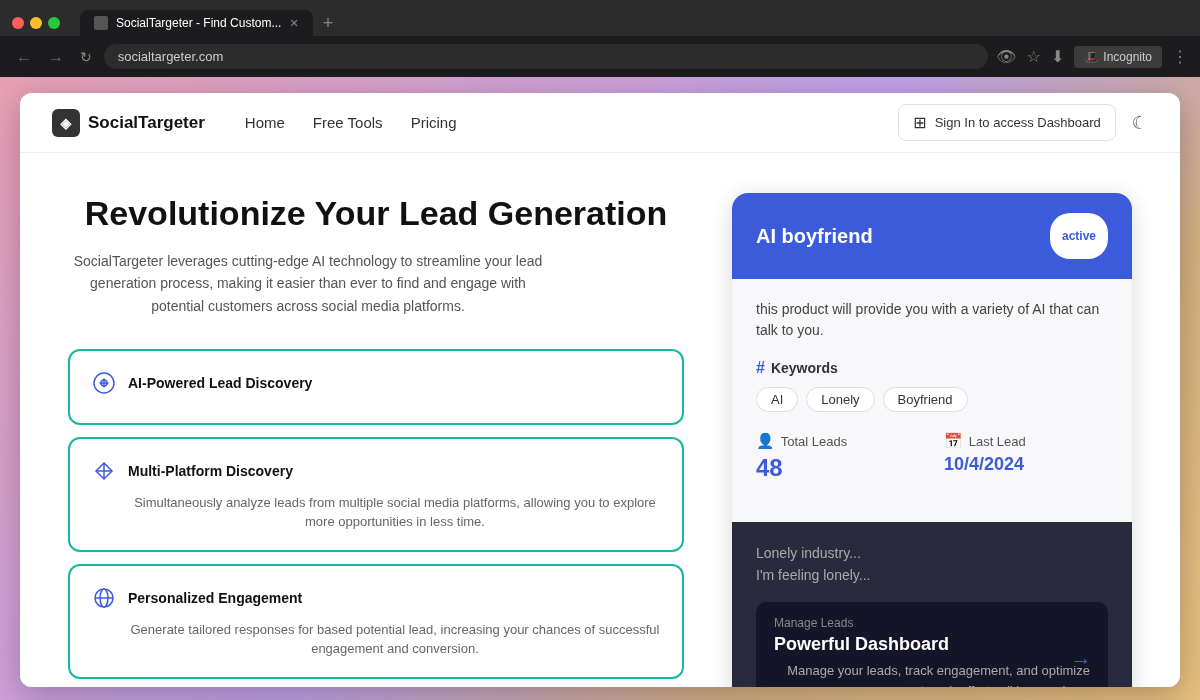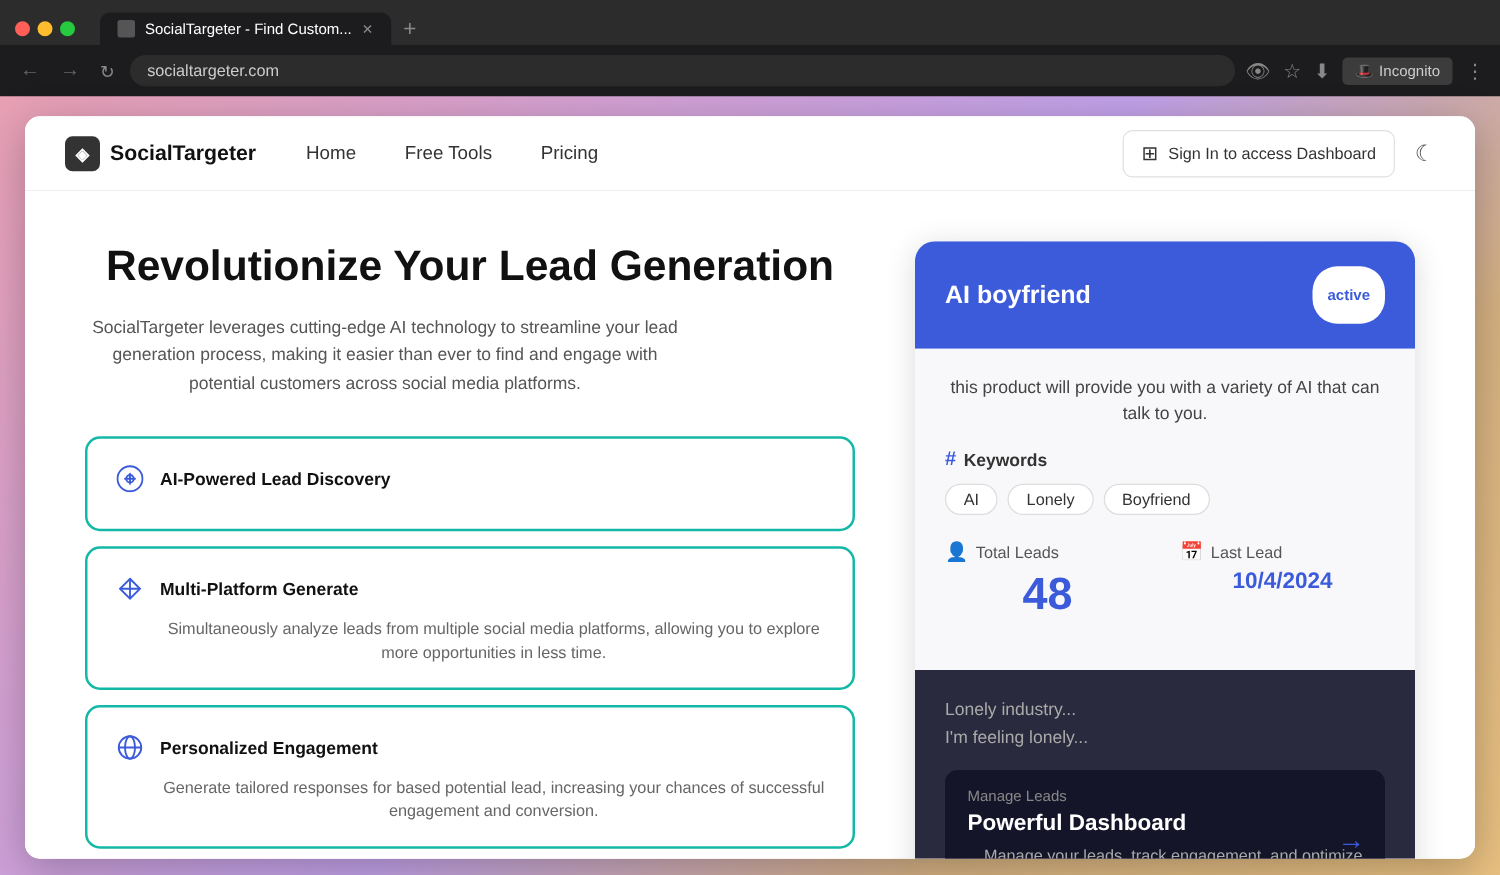--- a/index.html
+++ b/index.html
@@ -114,21 +114,21 @@
       margin-right: 40px;
     }
     .logo-icon {
       width: 28px; height: 28px;
       background: #333;
       border-radius: 6px;
       display: flex; align-items: center; justify-content: center;
       color: #fff; font-size: 14px;
     }
     .site-nav {
-      display: flex; align-items: center; gap: 39px; flex: 1;
+      display: flex; align-items: center; gap: 28px; flex: 1;
     }
     .nav-item {
       font-size: 15px; color: #333; text-decoration: none; cursor: pointer;
     }
     .header-actions {
       display: flex; align-items: center; gap: 16px;
     }
     .sign-in-btn {
       display: flex; align-items: center; gap: 8px;
       background: #fff;
@@ -218,21 +218,20 @@
     .active-badge {
       background: #fff;
       color: #3b5bdb;
       font-size: 12px; font-weight: 600;
       padding: 16px 12px;
       border-radius: 20px;
     }
     .card-body {
       background: #f8f8fa;
       padding: 20px 24px;
-      text-align: center;
     }
     .card-description {
       font-size: 14px; color: #444; line-height: 1.5; margin-bottom: 18px;
     }
     .keywords-section {
       margin-bottom: 20px;
     }
     .keywords-label {
       display: flex; align-items: center; gap: 6px;
       font-size: 14px; font-weight: 600; color: #333; margin-bottom: 10px;
@@ -253,21 +252,21 @@
     .metric-block {
       flex: 1;
     }
     .metric-header {
       display: flex; align-items: center; gap: 6px;
       font-size: 13px; color: #555; margin-bottom: 4px;
     }
     .metric-icon { font-size: 15px; color: #666; }
     .metric-label { font-size: 13px; color: #555; }
     .metric-value {
-      font-size: 36px; font-weight: 800; color: #3b5bdb;
+      font-size: 24px; font-weight: 800; color: #3b5bdb;
     }
     .metric-value-date {
       font-size: 18px; font-weight: 700; color: #3b5bdb;
     }
     .card-footer {
       background: #2a2a3e;
       padding: 20px 24px;
       position: relative;
       overflow: hidden;
     }
@@ -381,21 +380,21 @@
           </div>
 
           <div class="feature-card">
             <div class="feature-card-header">
               <div class="feature-icon">
                 <svg width="22" height="22" viewBox="0 0 22 22" fill="none">
                   <path d="M11 3L19 11L11 19L3 11Z" stroke="#3b5bdb" stroke-width="1.5"></path>
                   <path d="M11 3v16M3 11h16" stroke="#3b5bdb" stroke-width="1.5"></path>
                 </svg>
               </div>
-              <span class="feature-title">Multi-Platform Generate</span>
+              <span class="feature-title">Multi-Platform Discovery</span>
             </div>
             <p class="feature-desc">Simultaneously analyze leads from multiple social media platforms, allowing you to explore more opportunities in less time.</p>
           </div>
 
           <div class="feature-card">
             <div class="feature-card-header">
               <div class="feature-icon">
                 <svg width="22" height="22" viewBox="0 0 22 22" fill="none">
                   <circle cx="11" cy="11" r="9" stroke="#3b5bdb" stroke-width="1.5"></circle>
                   <ellipse cx="11" cy="11" rx="4" ry="9" stroke="#3b5bdb" stroke-width="1.5"></ellipse>

